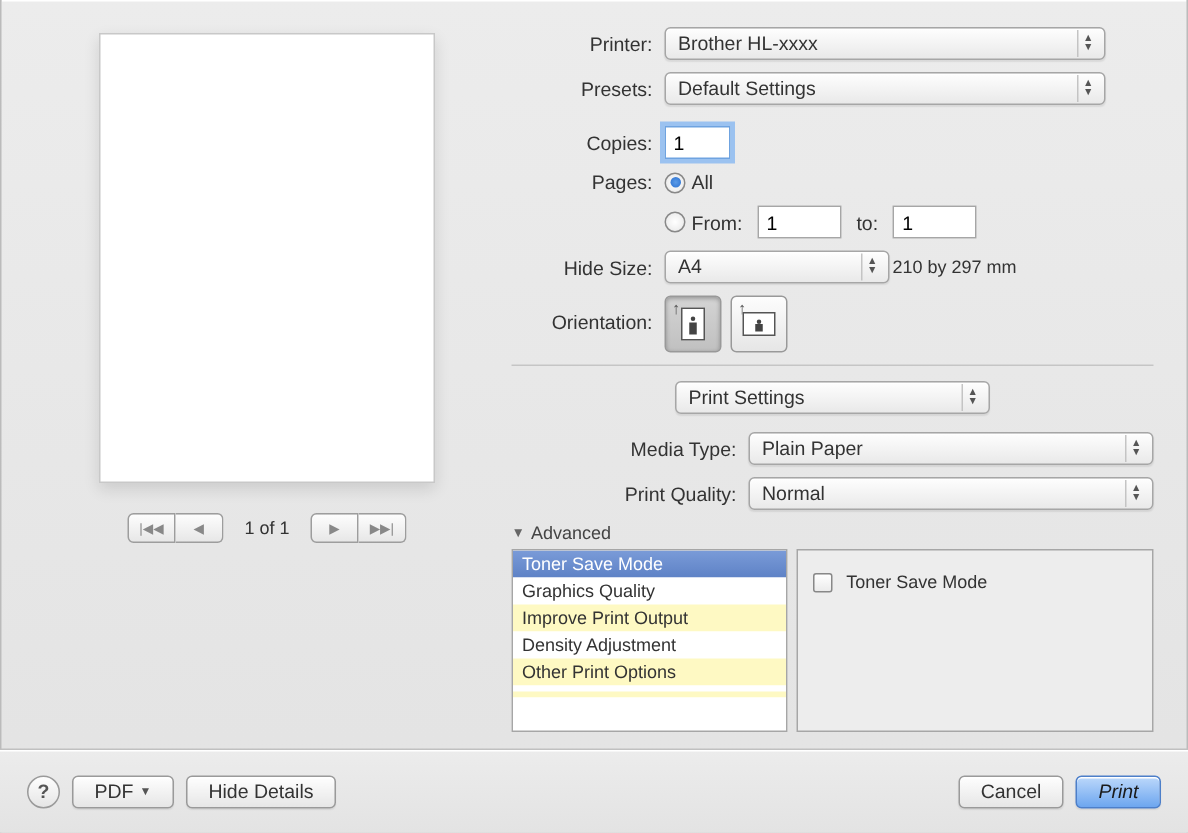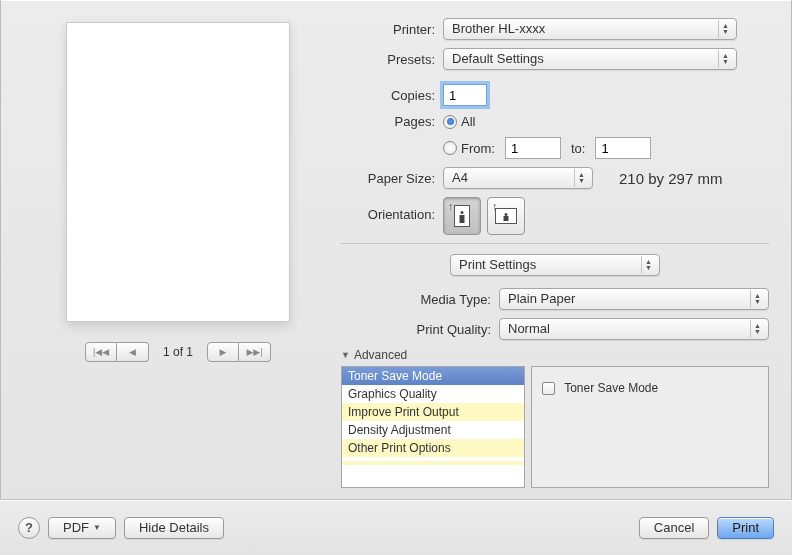--- a/index.html
+++ b/index.html
@@ -256,20 +256,21 @@
     padding: 0 14px;
     font-size:13px;
     display:flex; align-items:center;
     box-shadow: inset 0 1px 0 #fff, 0 1px 1px rgba(0,0,0,0.08);
     margin-right: 8px;
   }
   .btn.default {
     background: linear-gradient(#bcd8fb,#6da6ef);
     border-color:#4d7fc9;
     color:#1a1a1a;
+    font-style:italic;
   }
   .spacer { flex:1; }
   .tri-down { font-size:8px; margin-left:4px; color:#555; }
 </style>
 </head>
 <body>
 
 <div class="window">
   <div class="main-area">
 
@@ -323,26 +324,26 @@
         <div class="radio-row">
           <span class="radio"></span>
           <span>From:</span>
           <input class="text-input" style="width: 56px; margin: 0px 6px;" value="1">
           <span>to:</span>
           <input class="text-input" style="width: 56px; margin-left: 6px;" value="1">
         </div>
       </div>
 
       <div class="row">
-        <span class="label">Paper Size:</span>
+        <span class="label">Hide Size:</span>
         <div class="select" style="width:150px">
           <span>A4</span>
           <span class="arrows">▲<br>▼</span>
         </div>
-        <span style="margin-left:26px;font-size:15px">210 by 297 mm</span>
+        <span style="margin-left:2px;font-size:12px">210 by 297 mm</span>
       </div>
 
       <div class="row" style="align-items:flex-start">
         <span class="label" style="padding-top:10px">Orientation:</span>
         <div class="orient-btn selected">
           <span class="orient-arrow">↑</span>
           <div class="orient-icon"></div>
         </div>
         <div class="orient-btn land">
           <span class="orient-arrow">↑</span>

